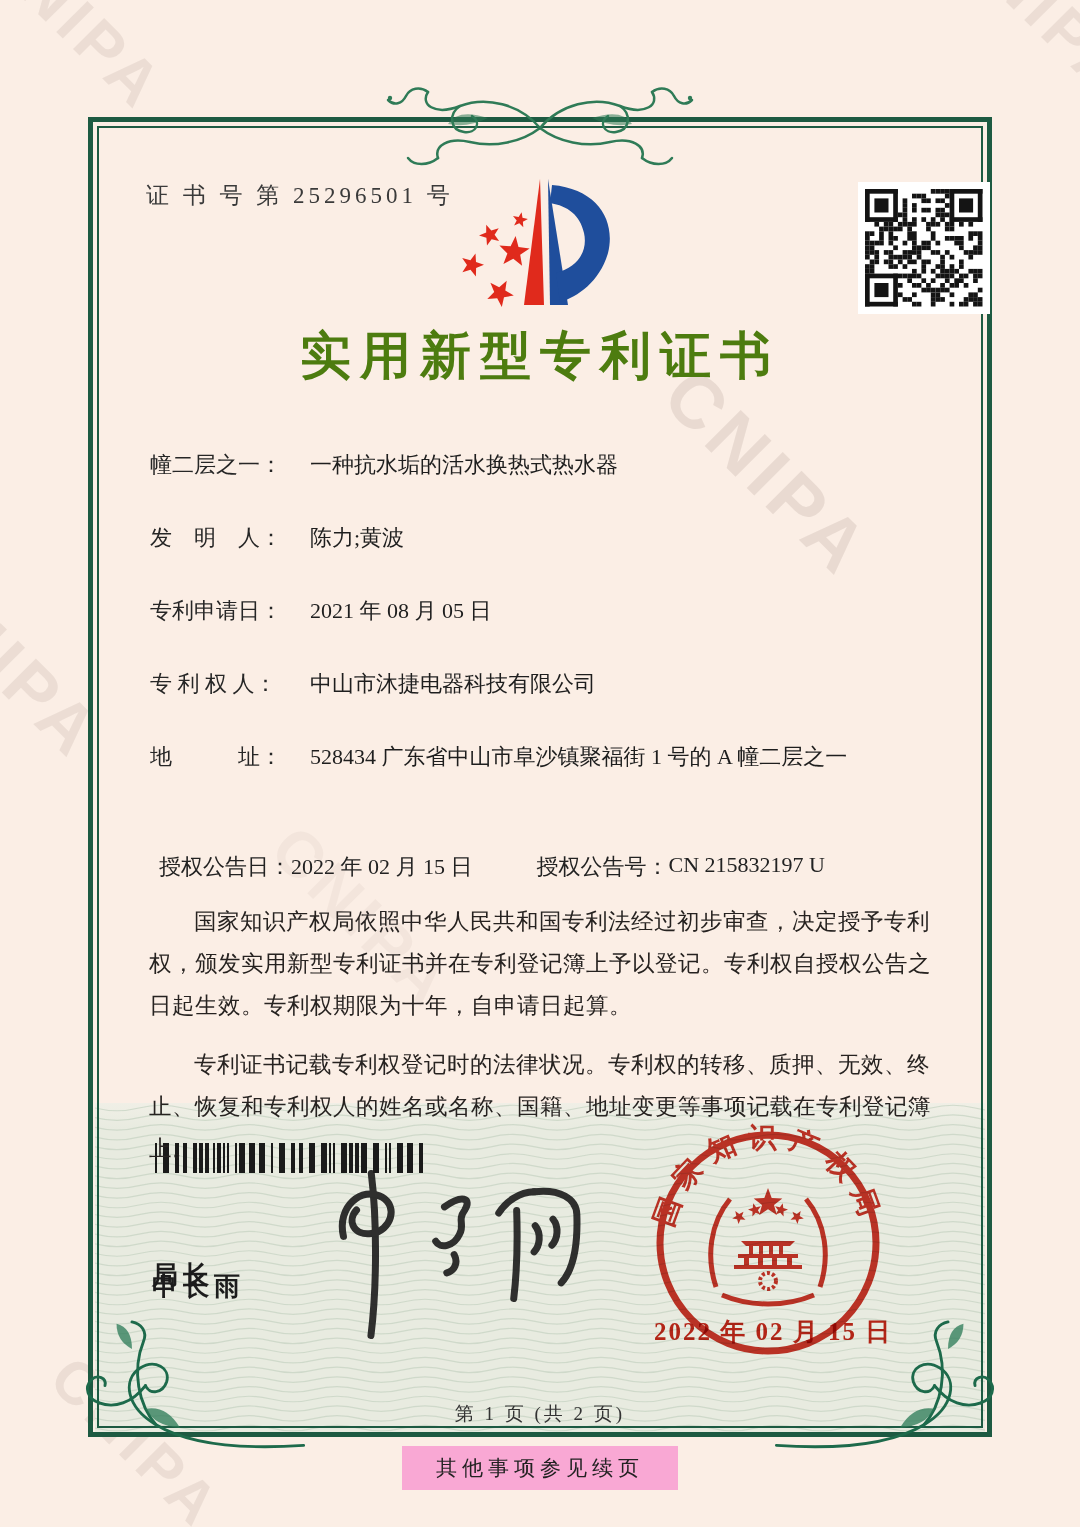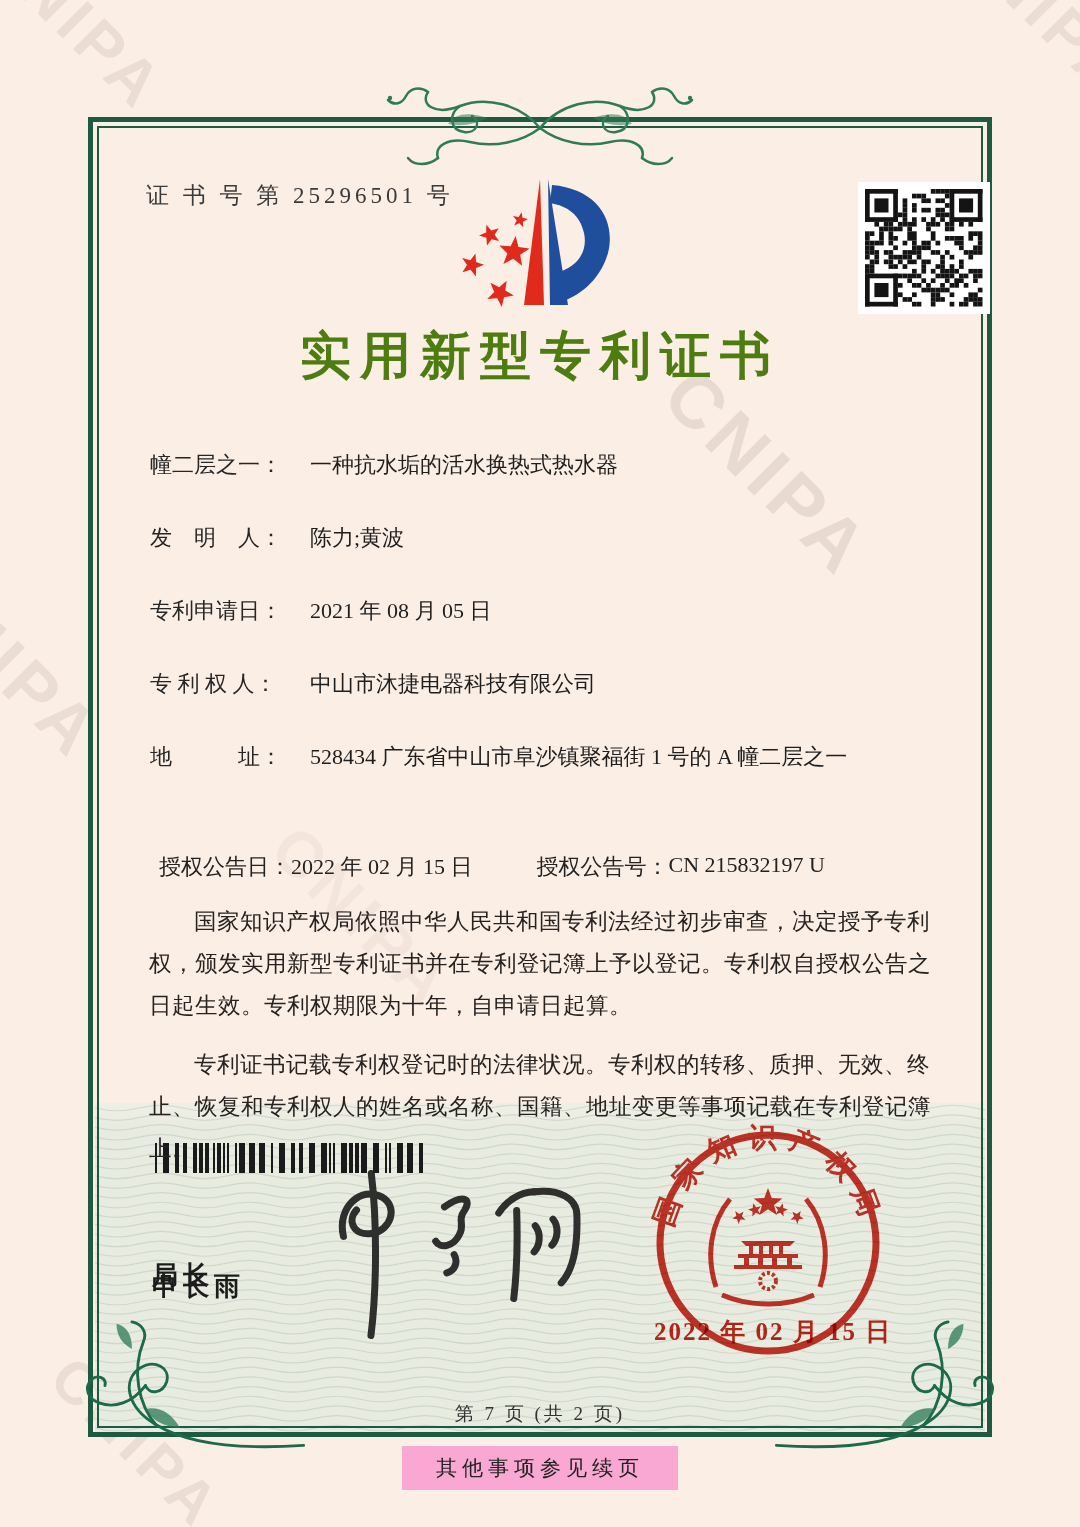--- a/index.html
+++ b/index.html
@@ -528,20 +528,20 @@
           <path d="M-34,22 L34,22 L34,26 L-34,26 Z"></path>
           <circle cx="0" cy="38" r="8" fill="none" stroke="#c9271a" stroke-width="4" stroke-dasharray="3 2.2"></circle>
           <path d="M-52,44 C-62,14 -58,-20 -38,-44" fill="none" stroke="#c9271a" stroke-width="5"></path>
           <path d="M52,44 C62,14 58,-20 38,-44" fill="none" stroke="#c9271a" stroke-width="5"></path>
           <path d="M-46,52 C-18,64 18,64 46,52" fill="none" stroke="#c9271a" stroke-width="5"></path>
         </g>
       </g>
     </svg>
     <div class="seal-date">2022 年 02 月 15 日</div>
 
-    <div class="page-info">第 7 页 (共 2 页)</div>
+    <div class="page-info">第 1 页 (共 2 页)</div>
   </div>
 
   <div class="footer-note">
     <span>其他事项参见续页</span>
   </div>
 
 </div>
 
 </body></html>

